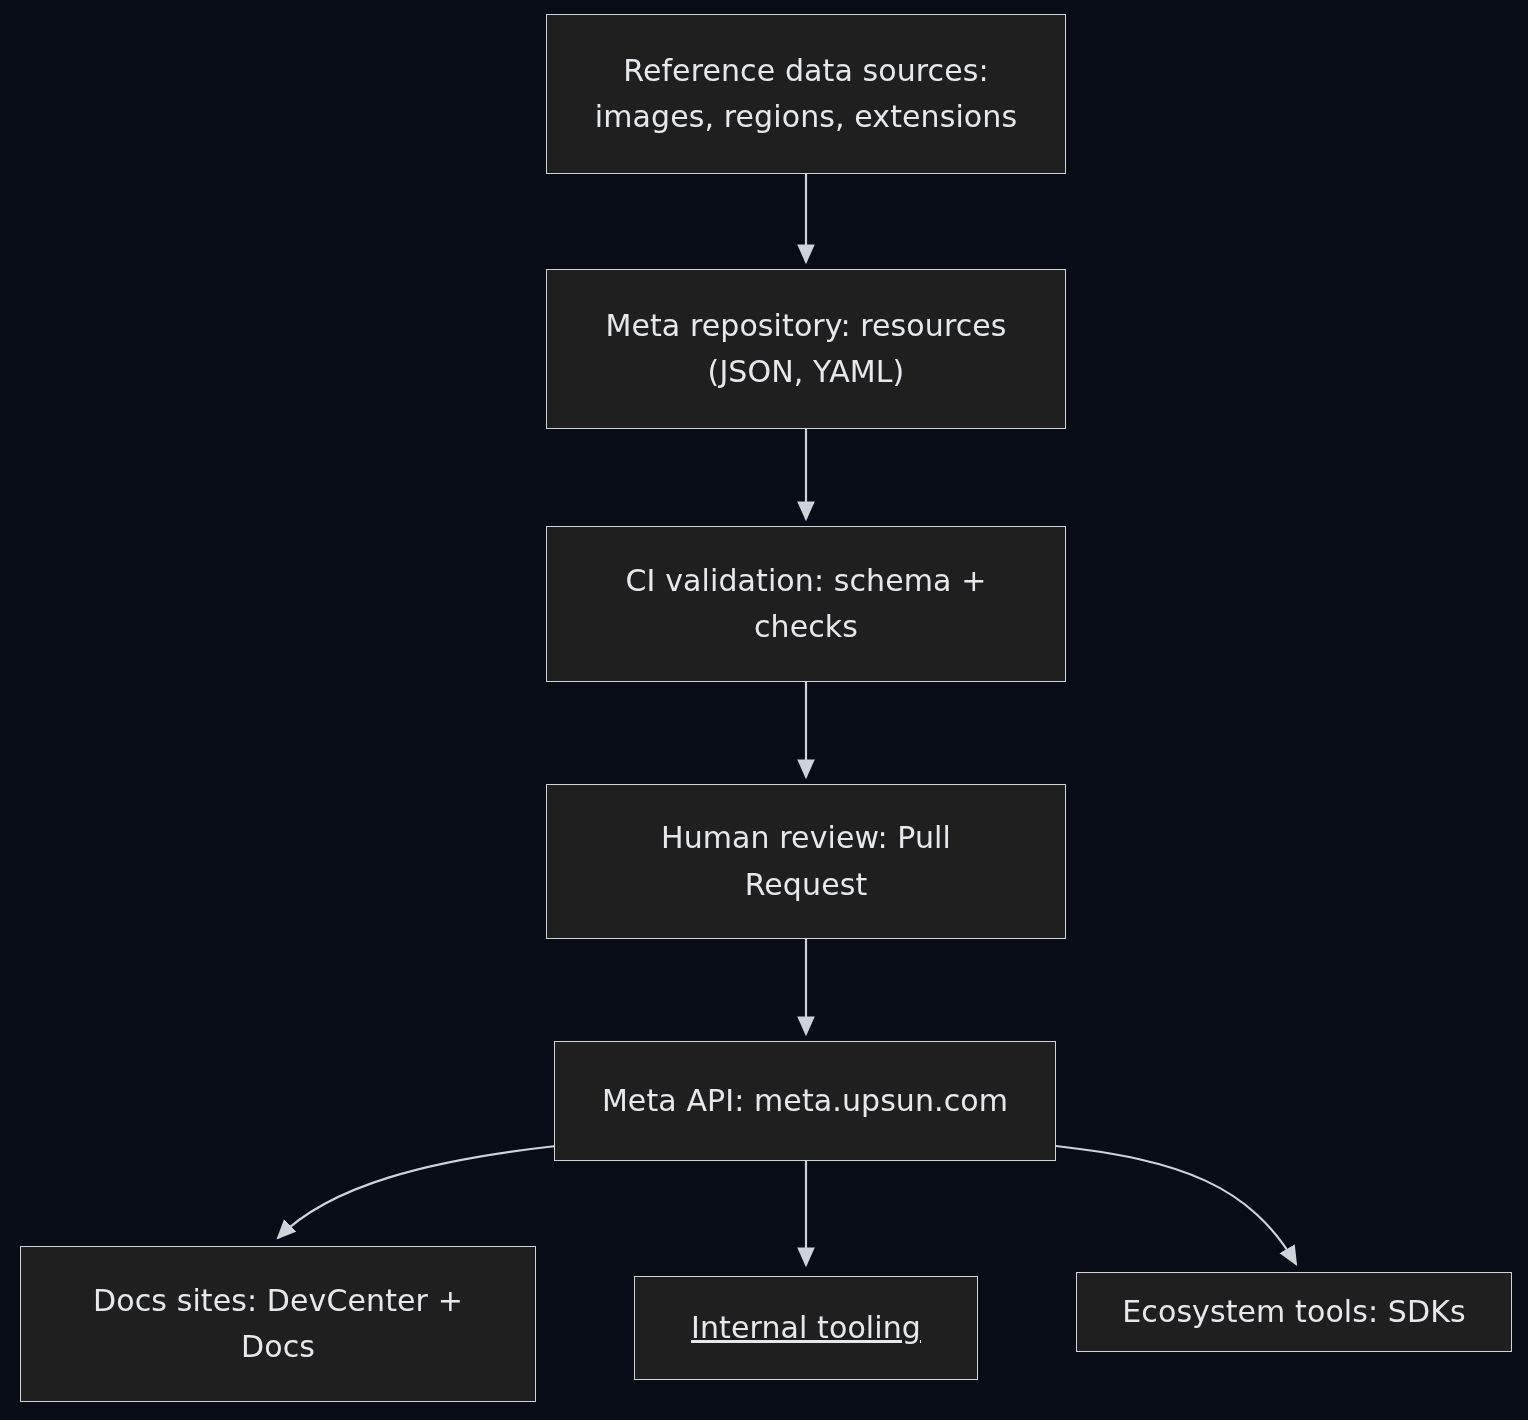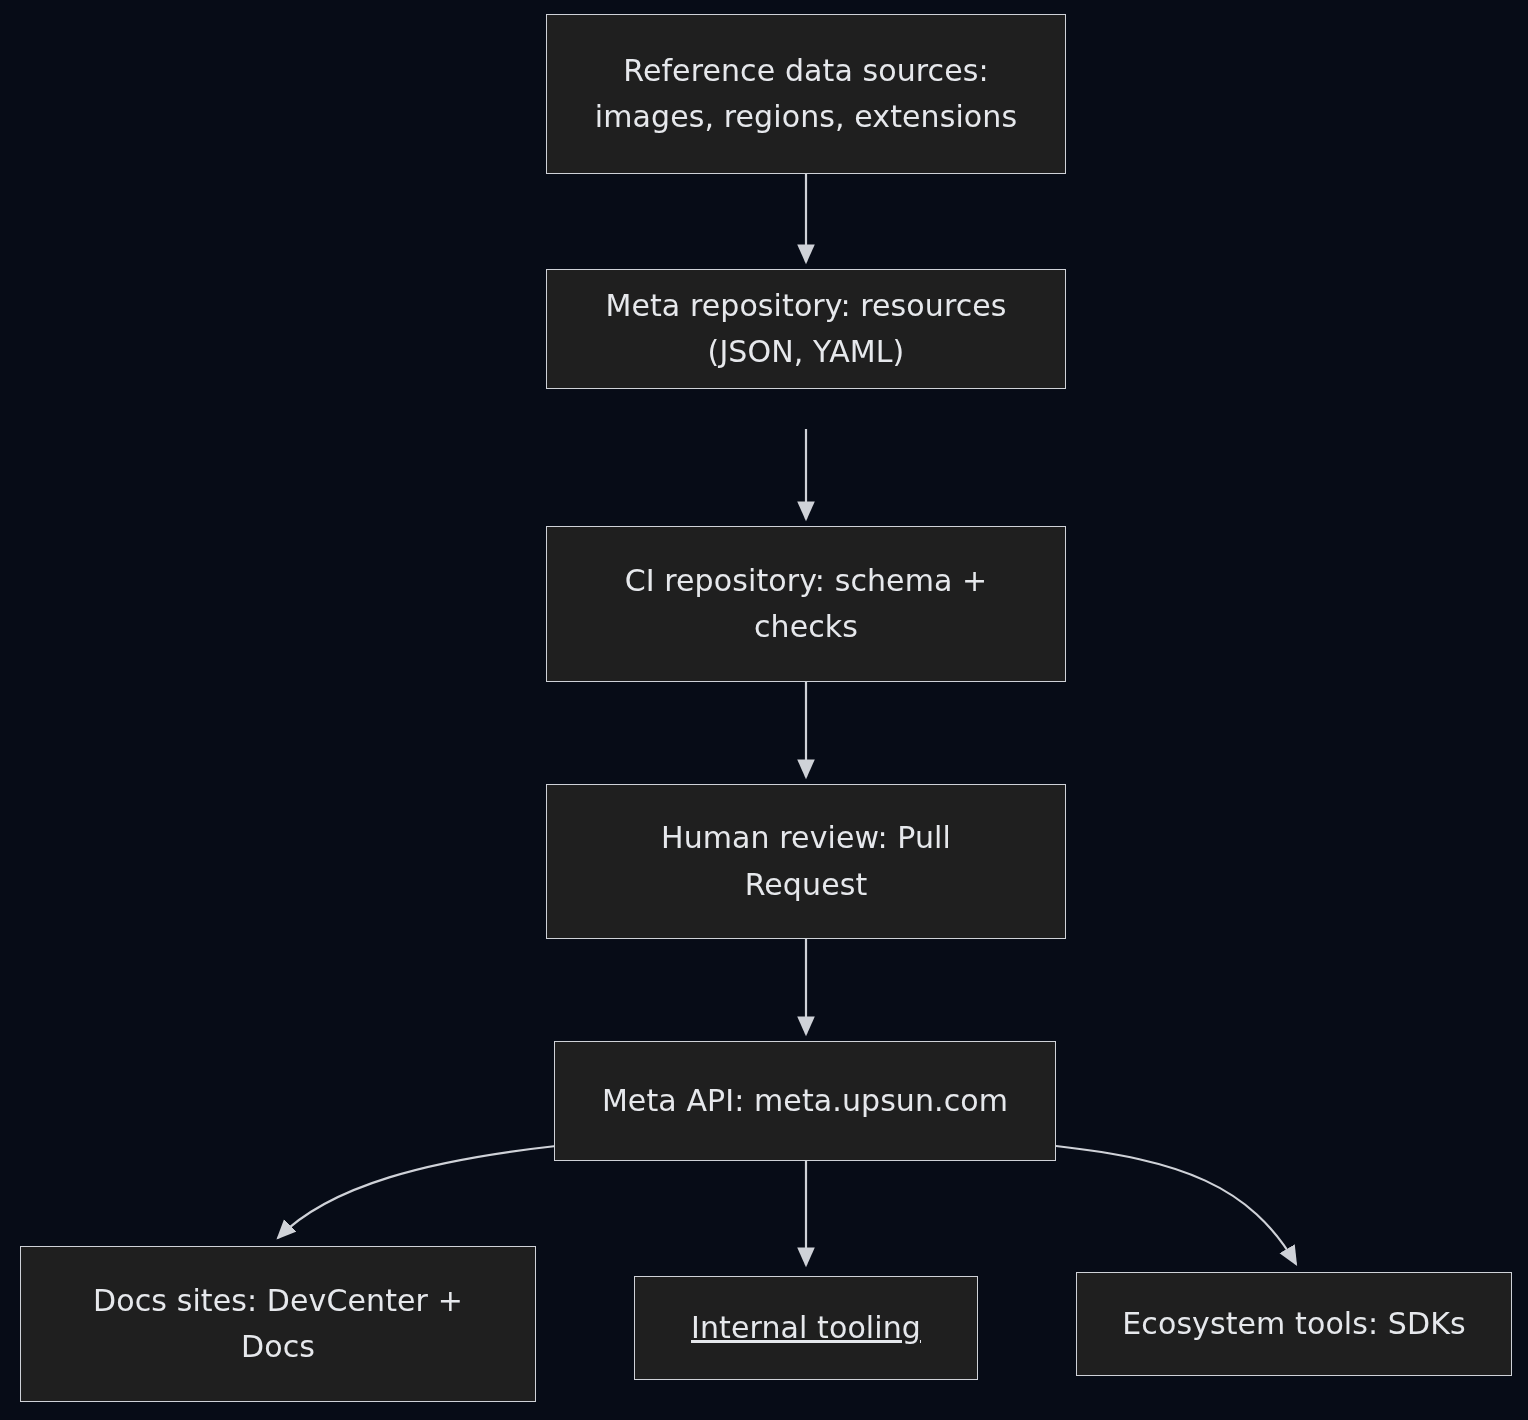--- a/index.html
+++ b/index.html
@@ -66,27 +66,27 @@
       <path d="M806,1145 L806,1265"></path>
       <path d="M1056,1146 C1180,1160 1250,1185 1296,1264"></path>
     </g>
   </svg>
 
   <div class="node" style="left:546px; top:14px; width:520px; height:160px;">
     <span>Reference data sources:
 images, regions, extensions</span>
   </div>
 
-  <div class="node" style="left:546px; top:269px; width:520px; height:120px;">
+  <div class="node" style="left:546px; top:269px; width:520px; height:160px;">
     <span>Meta repository: resources
 (JSON, YAML)</span>
   </div>
 
   <div class="node" style="left:546px; top:526px; width:520px; height:156px;">
-    <span>CI repository: schema +
+    <span>CI validation: schema +
 checks</span>
   </div>
 
   <div class="node" style="left:546px; top:784px; width:520px; height:155px;">
     <span>Human review: Pull
 Request</span>
   </div>
 
   <div class="node" style="left:554px; top:1041px; width:502px; height:120px;">
     <span>Meta API: meta.upsun.com</span>
@@ -94,17 +94,17 @@
 
   <div class="node" style="left:20px; top:1246px; width:516px; height:156px;justify-content:center;">
     <span>Docs sites: DevCenter +
 Docs</span>
   </div>
 
   <div class="node" style="left:634px; top:1276px; width:344px; height:104px;text-decoration:underline;">
     <span>Internal tooling</span>
   </div>
 
-  <div class="node" style="left:1076px; top:1272px; width:436px; height:104px;">
+  <div class="node" style="left:1076px; top:1272px; width:436px; height:80px;">
     <span>Ecosystem tools: SDKs</span>
   </div>
 
 </div>
 
 </body></html>

